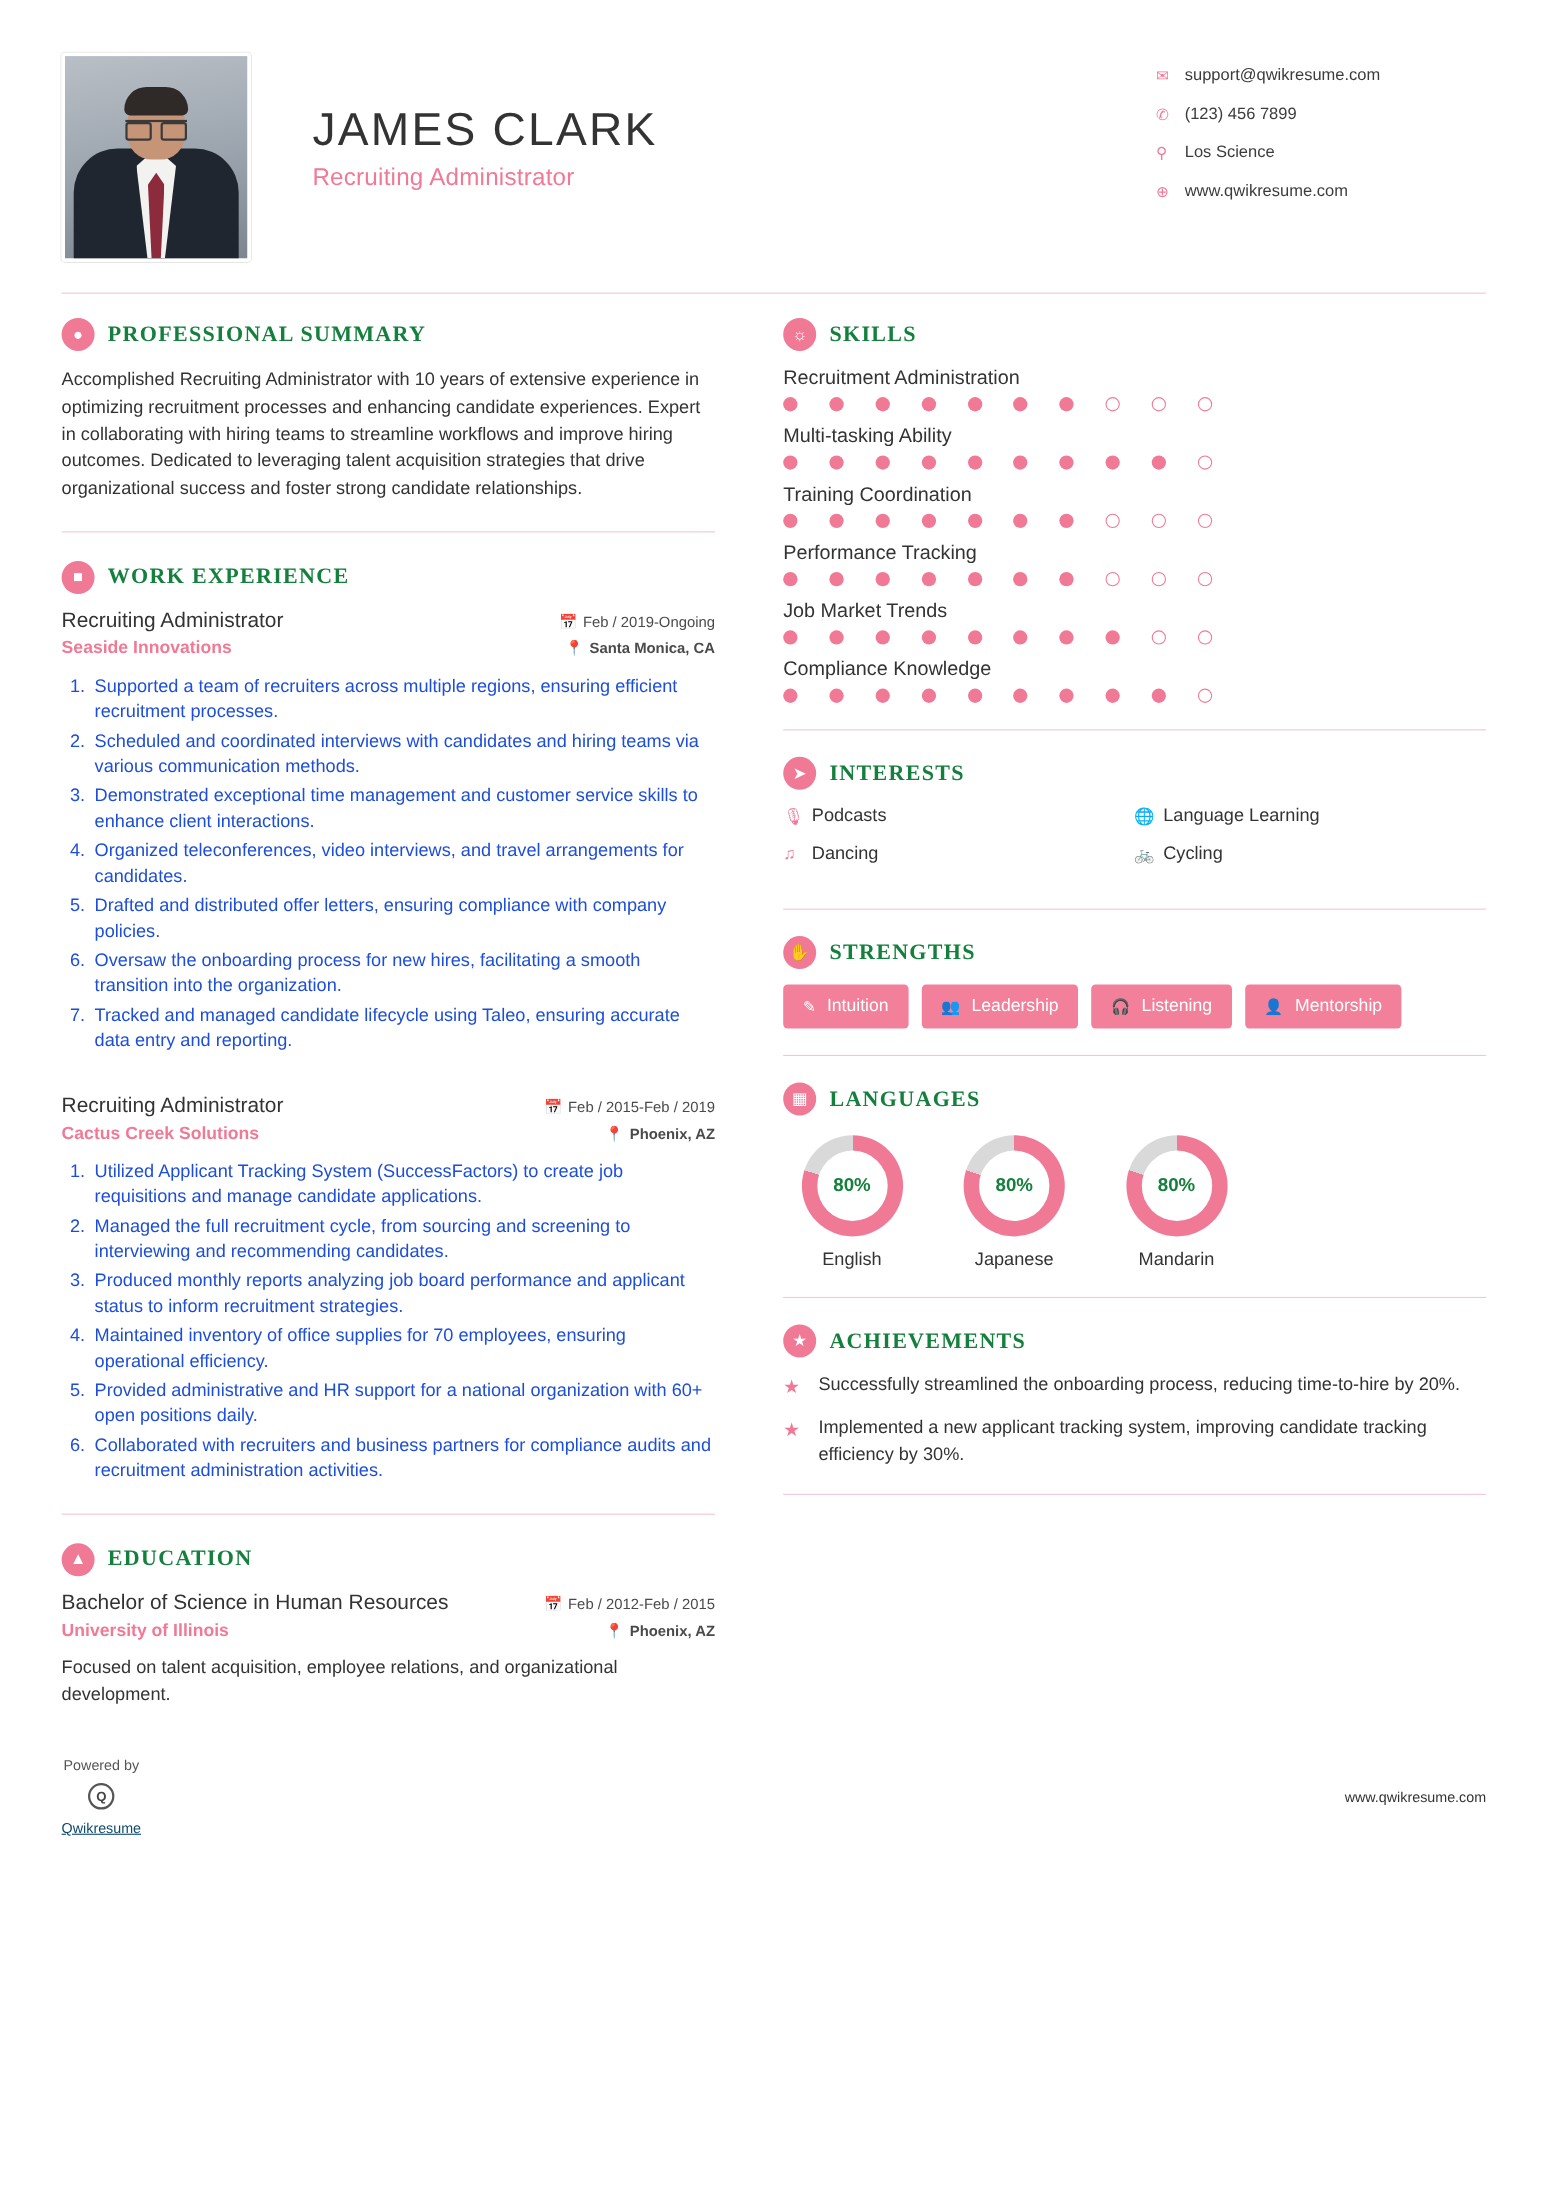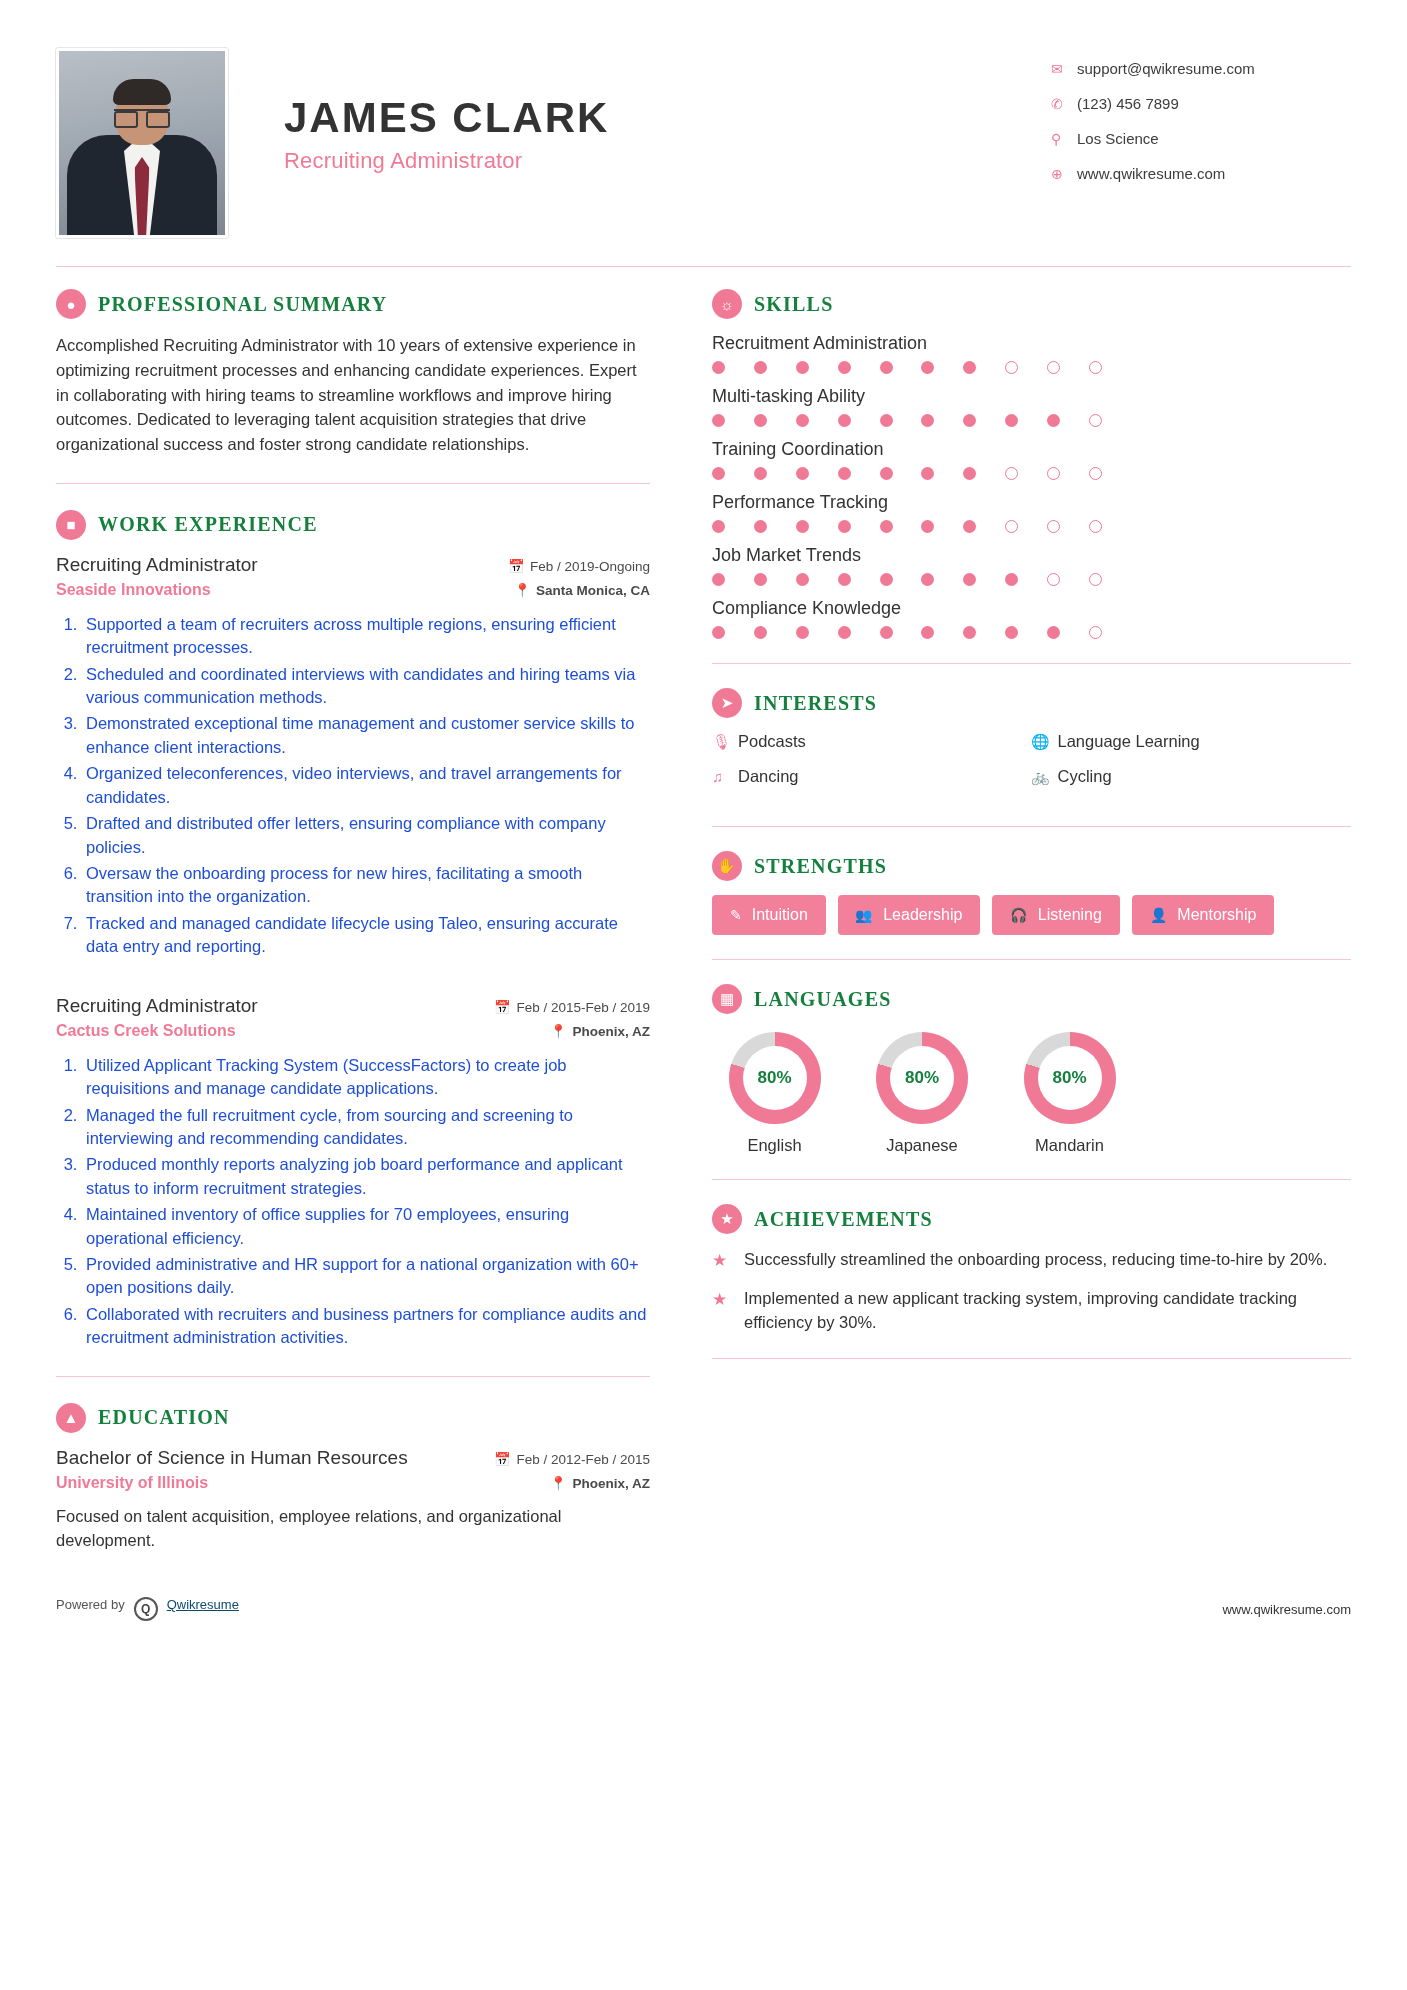--- a/index.html
+++ b/index.html
@@ -70,21 +70,21 @@
     width: 15px; height: 78px; background: #8c2b3c;
     clip-path: polygon(50% 0, 100% 14%, 78% 100%, 22% 100%, 0 14%);
   }
   .name-block {
     flex: 1;
     padding-left: 56px;
     padding-top: 46px;
   }
   .name {
     font-size: 42px;
-    font-weight: bold;
+    font-weight: normal;
     letter-spacing: 2px;
     color: #333333;
   }
   .role {
     font-size: 22px;
     color: #f07a96;
     margin-top: 6px;
     letter-spacing: .2px;
   }
   .contact {
@@ -192,21 +192,21 @@
   .ach { display: flex; margin-bottom: 16px; }
   .ach .ic { color: #f07a96; flex: 0 0 32px; font-size: 17px; padding-top: 2px; }
   .ach .txt { font-size: 16.5px; line-height: 1.42; color: #333; }
 
   
   .footer {
     display: flex; justify-content: space-between; align-items: center;
     margin-top: 26px; padding-top: 12px;
     font-size: 13px; color: #555;
   }
-  .powered { display: flex; align-items: flex-start; gap: 9px; }
+  .powered { display: flex; align-items: center; gap: 9px; flex-direction: column; }
   .q-logo {
     width: 24px; height: 24px; border-radius: 50%;
     border: 2px solid #555; display: flex; align-items: center; justify-content: center;
     font-size: 12px; font-weight: bold; color: #444;
   }
   .q-link { text-decoration: underline; color: #0c4a6e; }
   .footer-right { color: #333; }
   .right-divider { height: 1px; background: #f3c6d2; margin: 24px 0; }
 </style>
 </head>

